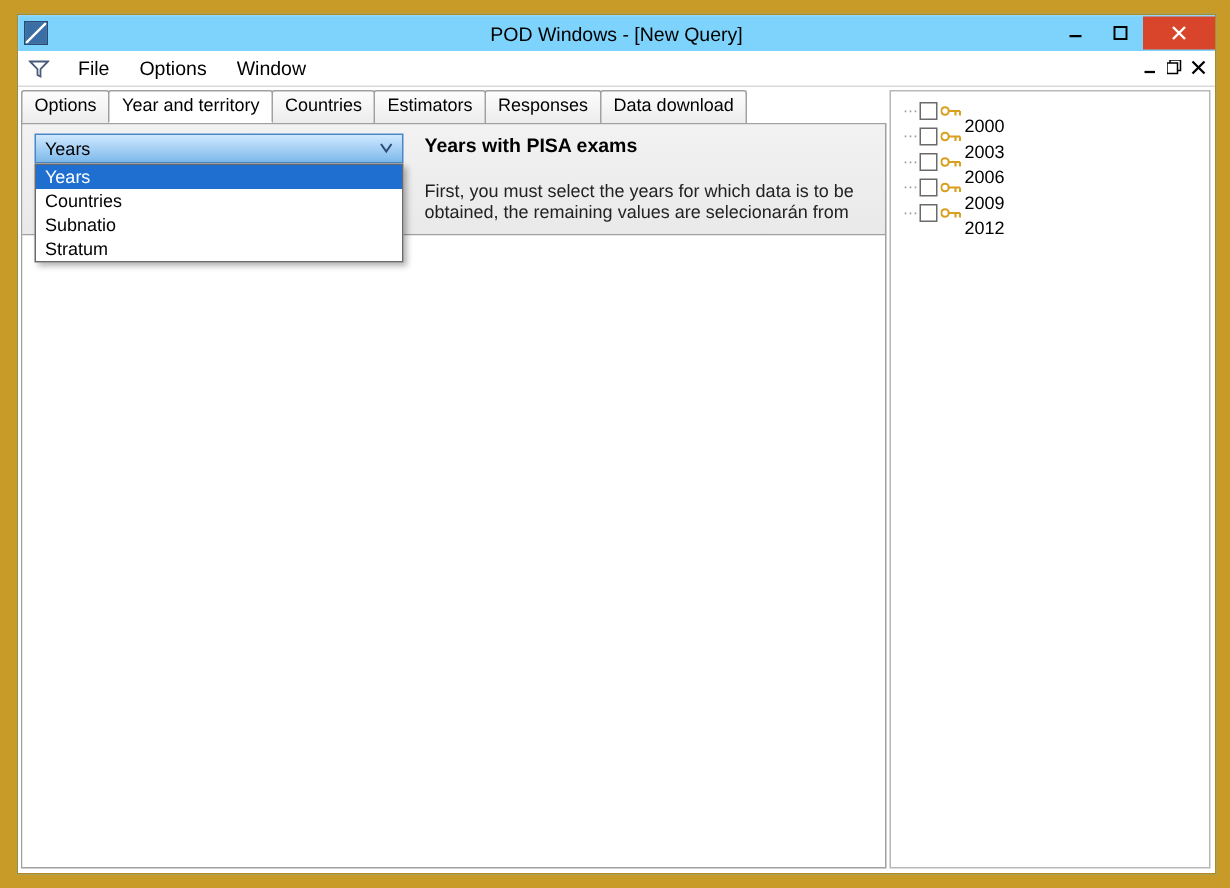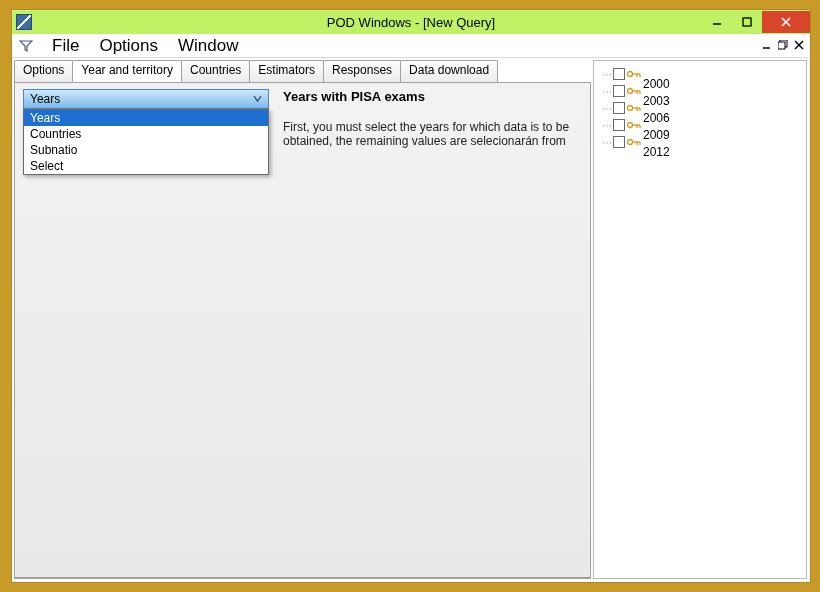--- a/index.html
+++ b/index.html
@@ -8,21 +8,21 @@
       font-size: 12px;
       background: #c89a28;
       width: 820px;
       height: 592px;
       overflow: hidden;
     }
     .window-frame {
       position: absolute;
       top: 9px; left: 11px;
       width: 800px; height: 574px;
-      background: #bef264;
+      background: #7dd3fc;
       border: 1px solid #b08a20;
       box-shadow: 0 0 0 1px rgba(255,255,255,0.15) inset;
     }
     .titlebar {
       height: 24px;
       display: flex;
       align-items: center;
       position: relative;
     }
     .app-icon {
@@ -51,21 +51,21 @@
       height: 24px;
       display: flex;
       align-items: center;
       border-bottom: 1px solid #d9d9d9;
     }
     .funnel-icon {
       width:16px; height:16px; margin:0 8px 0 6px;
       display:flex; align-items:center; justify-content:center;
       color:#4a5a7a;
     }
-    .menuitem { padding: 0 10px; font-size:17px; color:#000; height:100%; display:flex; align-items:center; }
+    .menuitem { padding: 0 10px; font-size:13px; color:#000; height:100%; display:flex; align-items:center; }
 
     .child-controls {
       margin-left:auto; display:flex; gap:6px; padding-right:6px;
     }
     .child-controls span { font-weight:bold; color:#000; cursor:default; }
 
     .client-area {
       background:#fff;
       height: calc(100% - 48px);
       display:flex;
@@ -87,21 +87,21 @@
       border-radius:2px 2px 0 0;
     }
     .tab.active { background:#fff; position:relative; z-index:2; border-bottom:1px solid #fff; }
 
     .tab-body {
       border:1px solid #a0a0a0;
       flex:1;
       background:#fff;
       position:relative;
       display:flex;
-      flex-direction:row;
+      flex-direction:column;
     }
     .upper-strip {
       border-bottom:1px solid #a0a0a0;
       background: linear-gradient(#f2f2f2,#e9e9e9);
       padding:6px 10px 8px 8px;
       display:flex;
       gap:14px;
       min-height:72px;
       align-items:flex-start;
     }
@@ -225,21 +225,21 @@
               <span class="chev">
                 <svg width="9" height="9" viewBox="0 0 9 9">
                     <path d="M1 2 L4.5 7 L8 2" fill="none" stroke="#2a4a75" stroke-width="1.3"></path>
                   </svg>
               </span>
             </div>
             <div class="dropdown">
               <div class="sel">Years</div>
               <div>Countries</div>
               <div>Subnatio</div>
-              <div>Select</div>
+              <div>Stratum</div>
             </div>
           </div>
           <div class="desc-block">
             <div class="desc-title">Years with PISA exams</div>
             <div class="desc-text">First, you must select the years for which data is to be obtained, the remaining values are selecionarán from</div>
           </div>
         </div>
 
         <div class="mid-area"></div>
 

